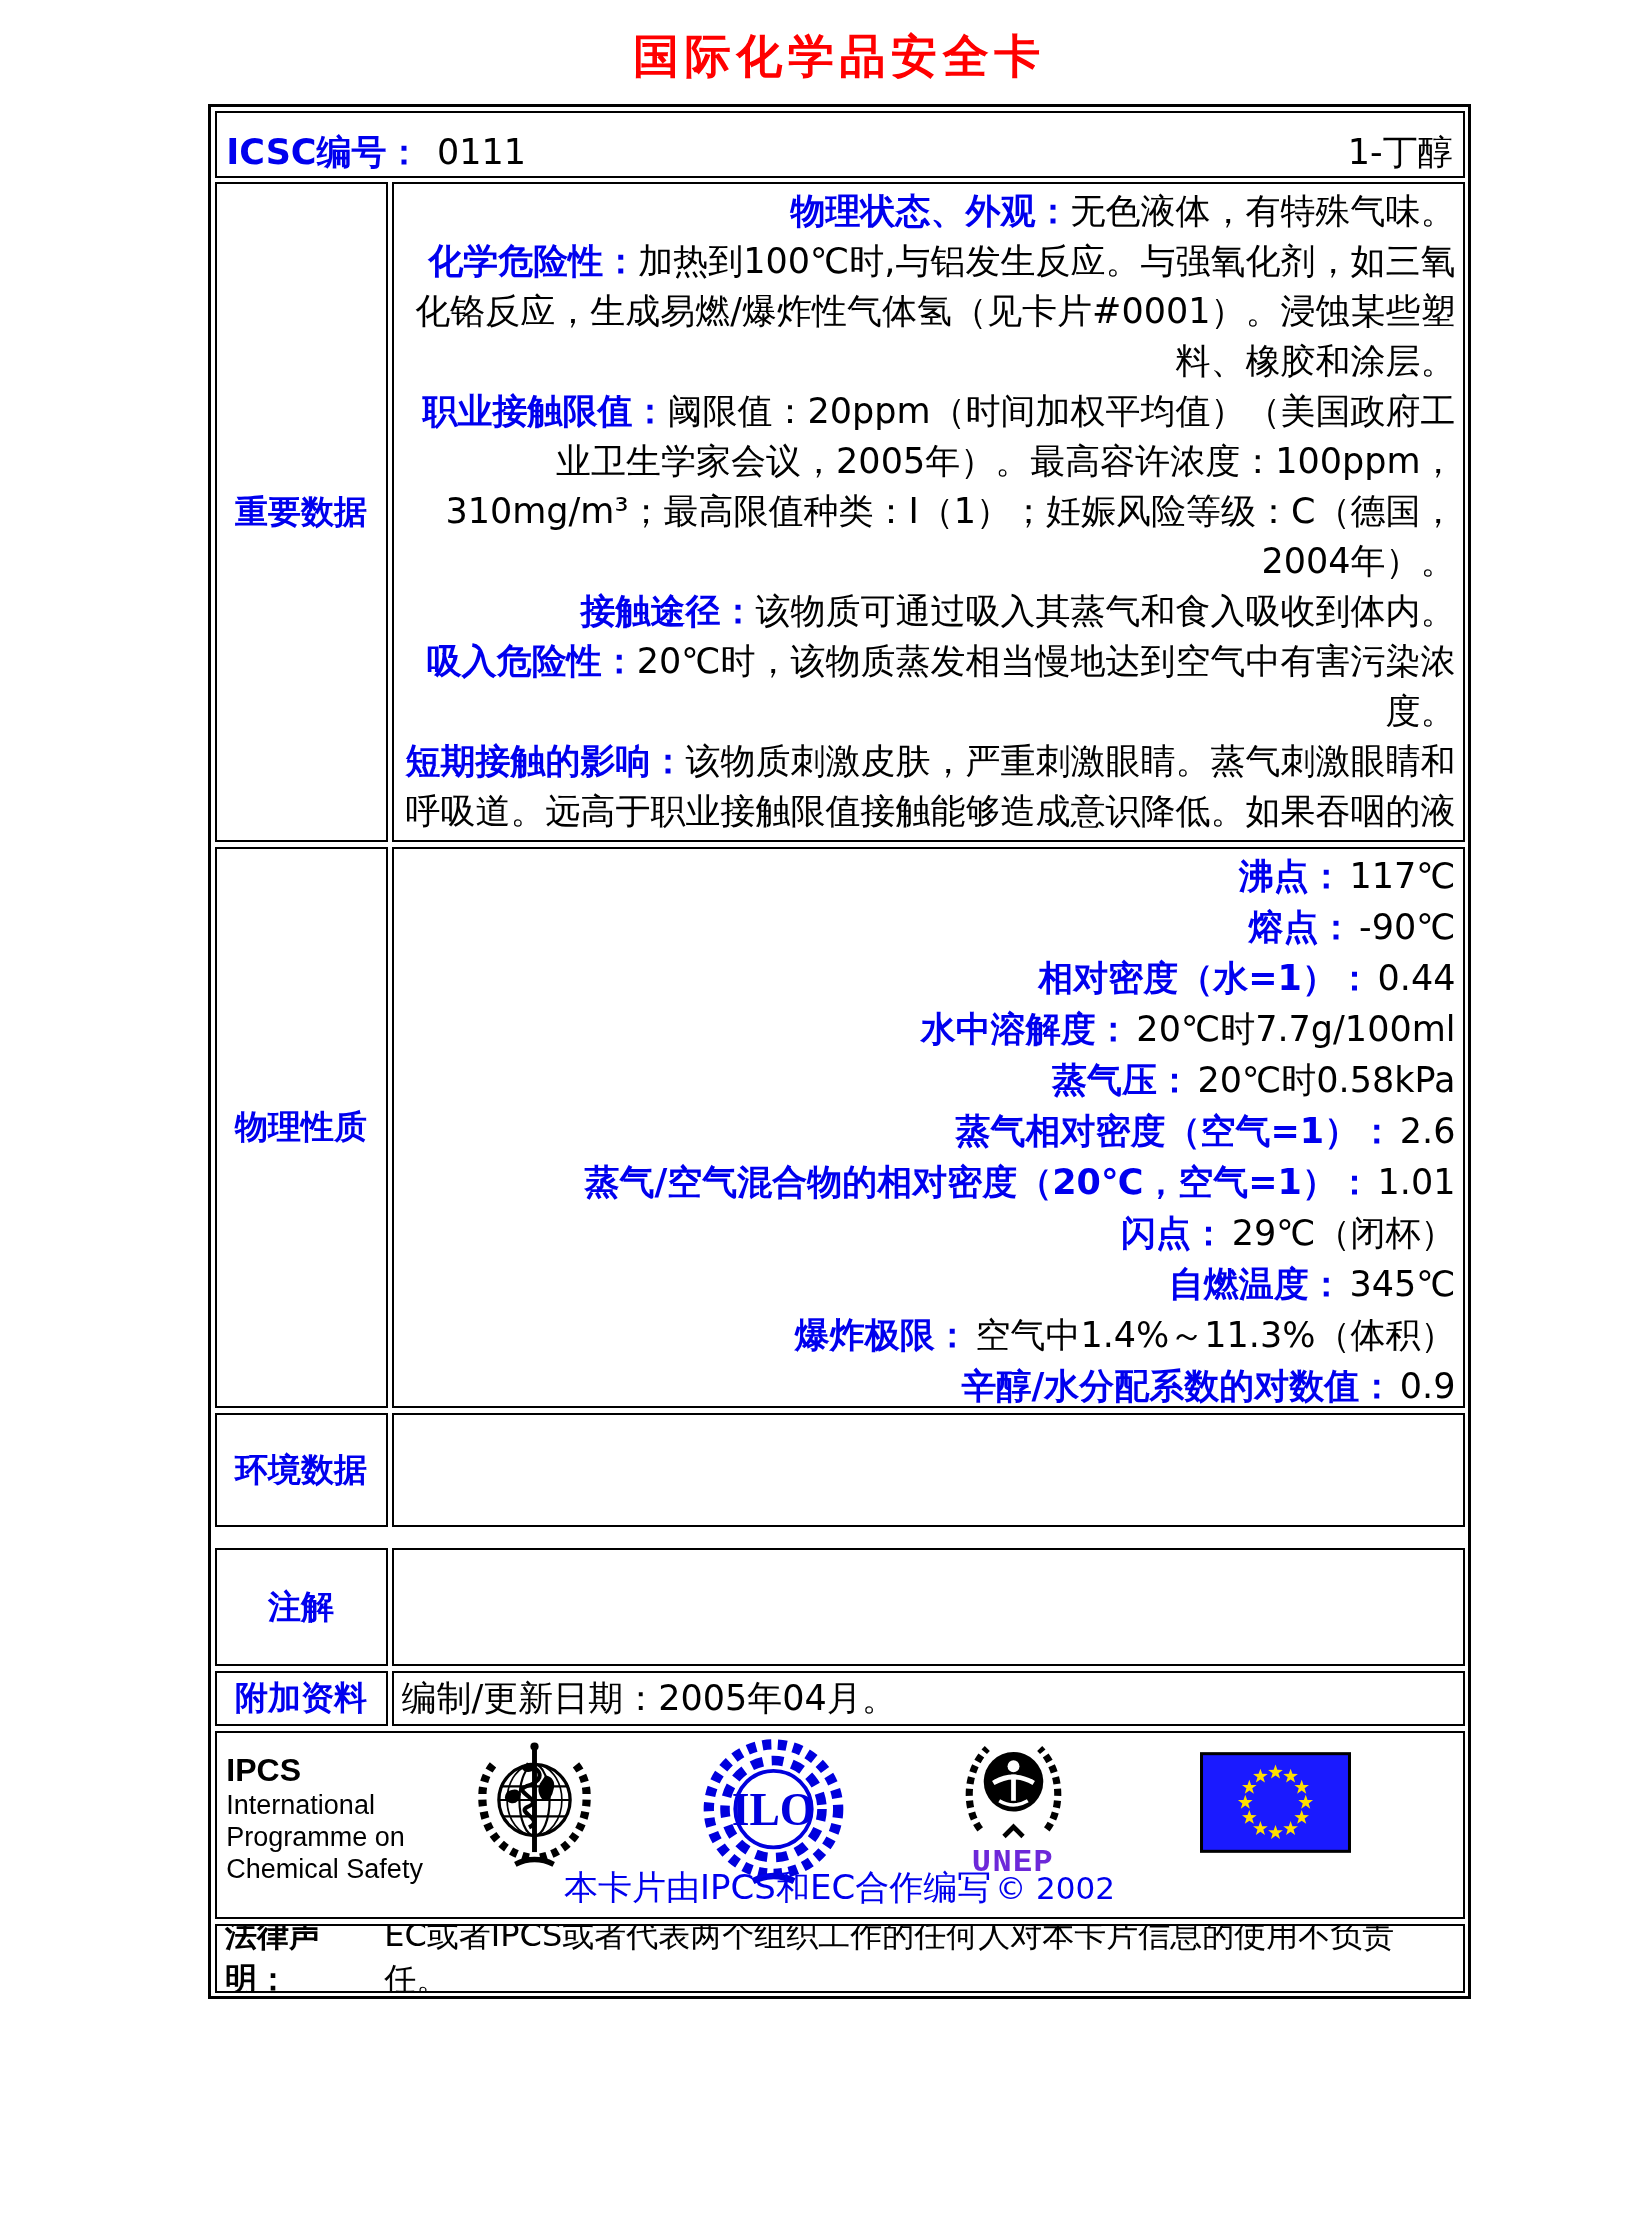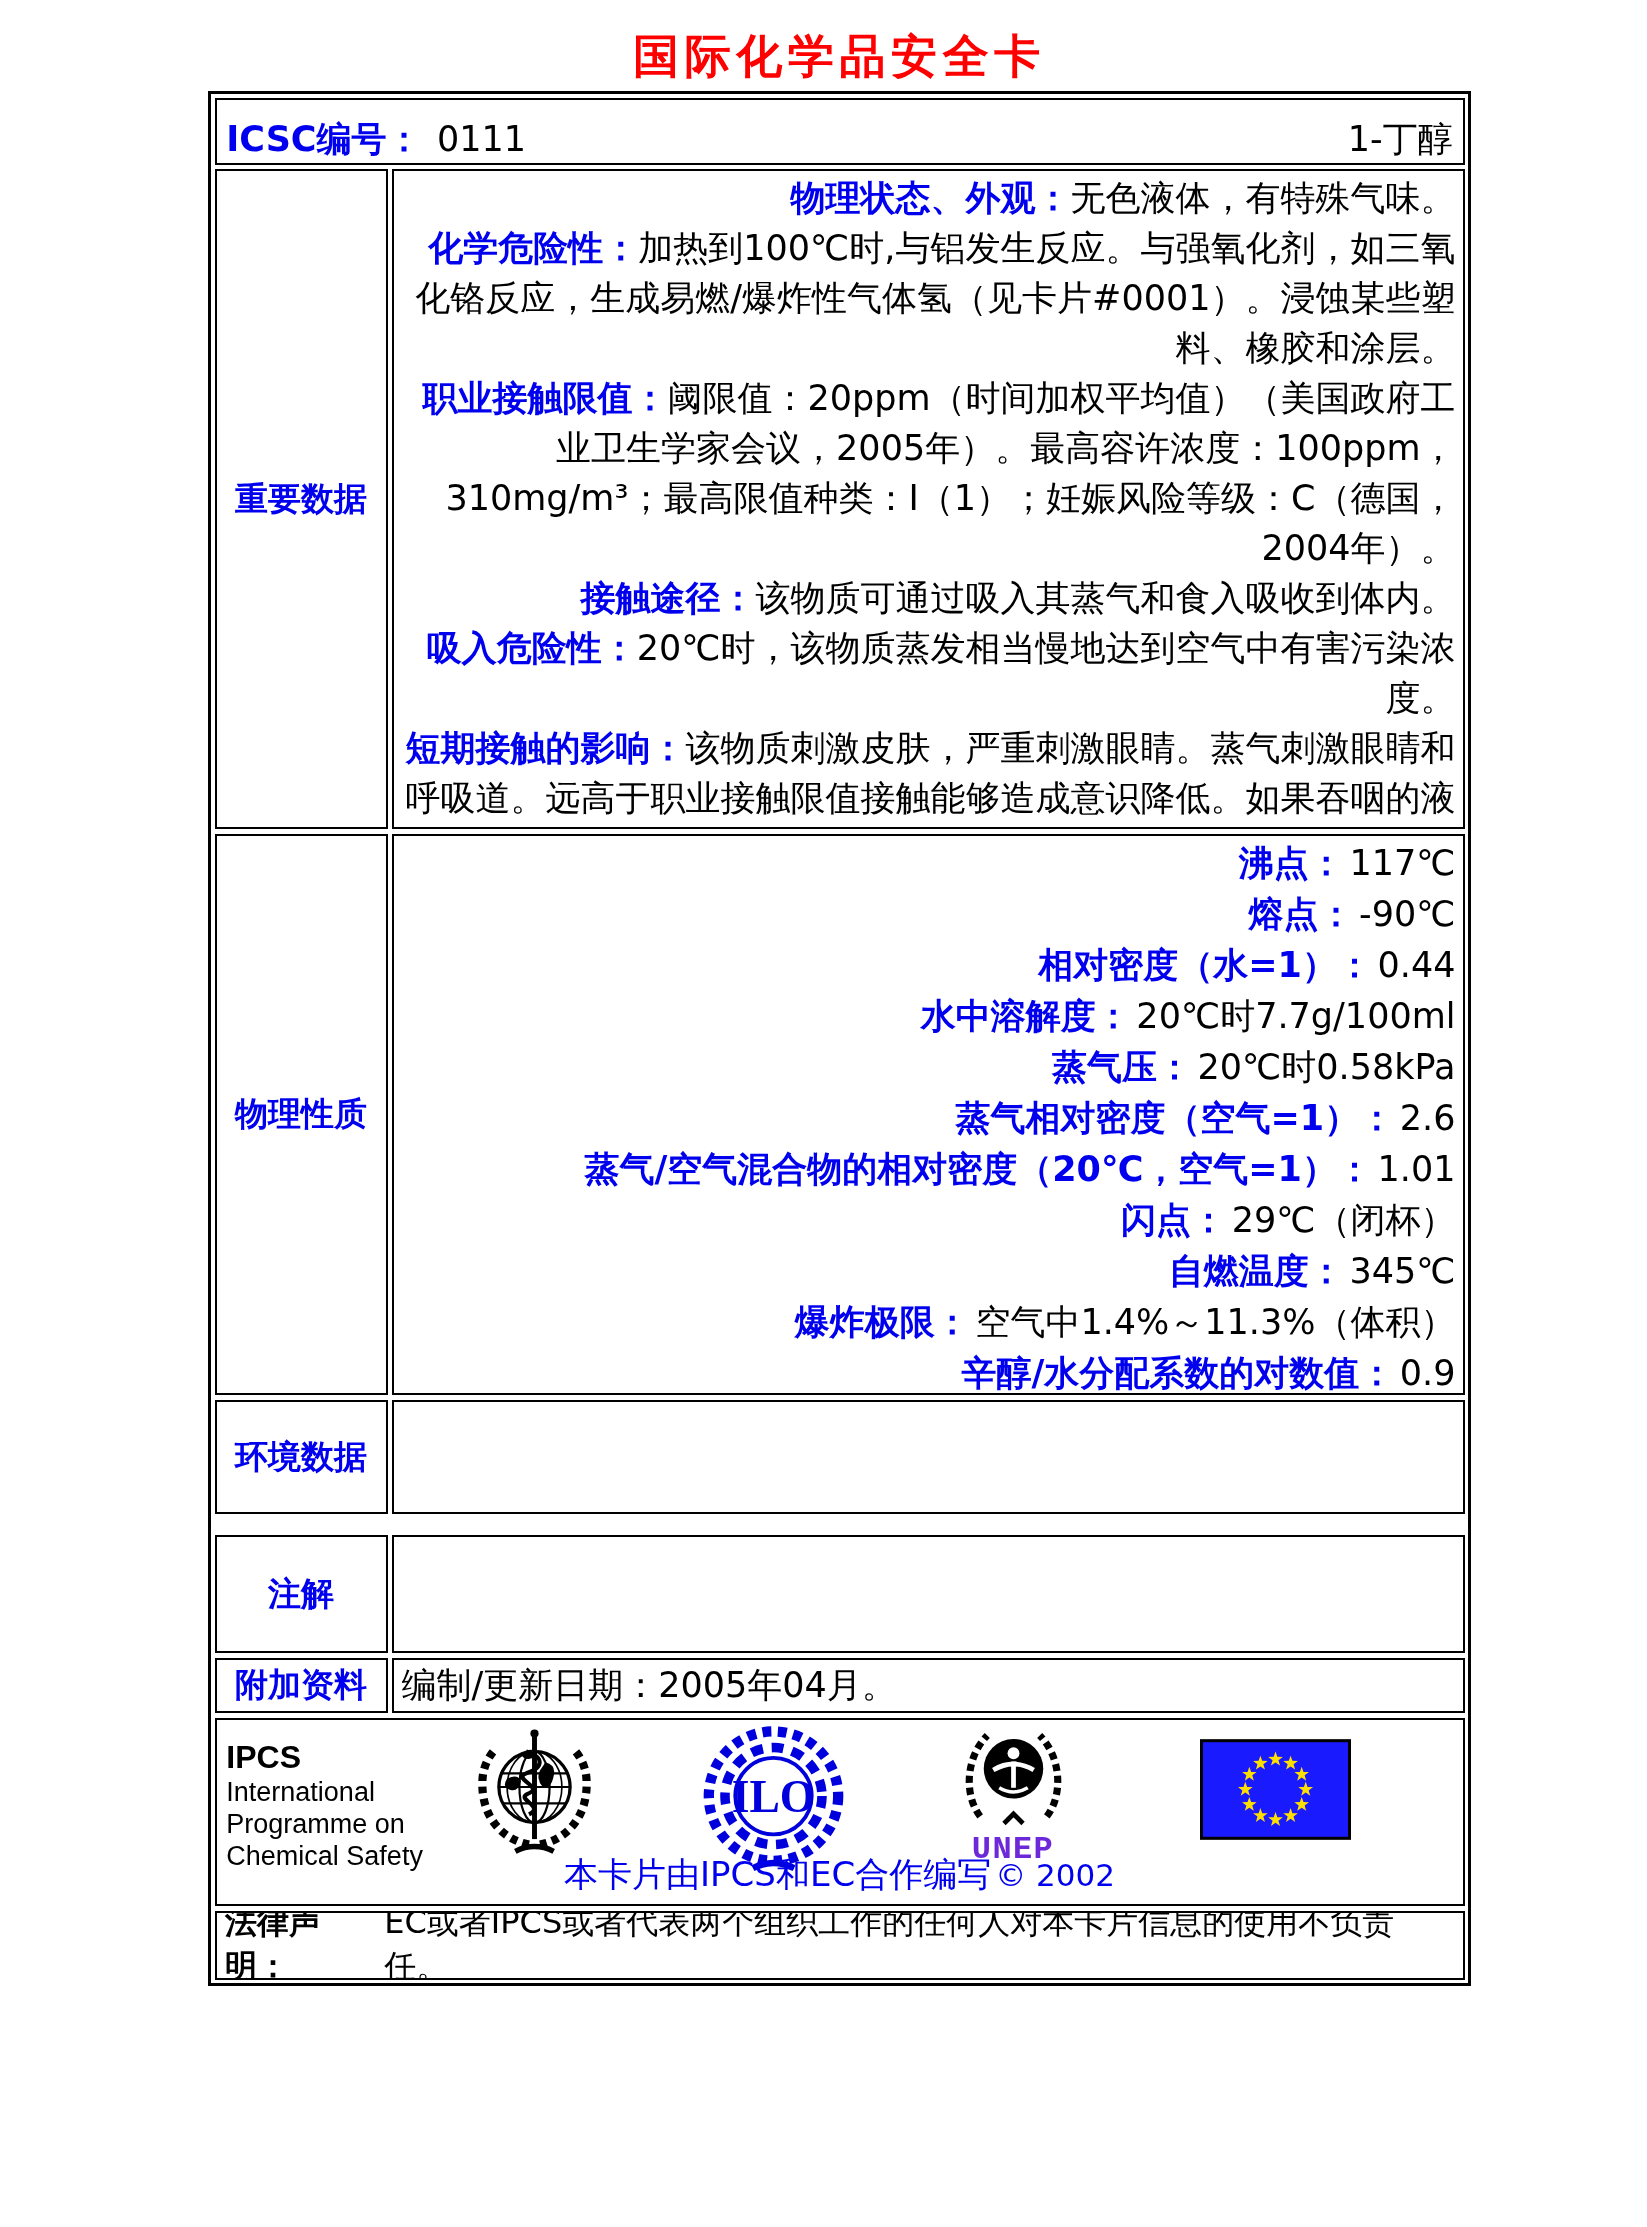--- a/index.html
+++ b/index.html
@@ -1,21 +1,21 @@
 <!DOCTYPE html>
 <html style="font-size:11.2px"><head>
 <meta charset="utf-8">
 <style>
   html,body{margin:0;padding:0;background:#ffffff;}
   body{
     width:1647px;height:2227px;position:relative;
     font-family:"DejaVu Sans","Liberation Sans",sans-serif;
     color:#000;
   }
-  .title-wrap{margin:21px 0 0 208px;width:1263px;height:70px;text-align:center;}
+  .title-wrap{margin:21px 0 13px 208px;width:1263px;height:70px;text-align:center;}
   .page-title{
     font-size:46px;font-weight:bold;color:#ff0000;letter-spacing:5.6px;
     line-height:70px;
   }
   .card{
     margin-left:208px;width:1263px;
     border:3.5px solid #000;background:#fff;
     padding:3.5px;box-sizing:border-box;
     display:grid;grid-template-columns:173px 1fr;gap:4.9px;
   }

